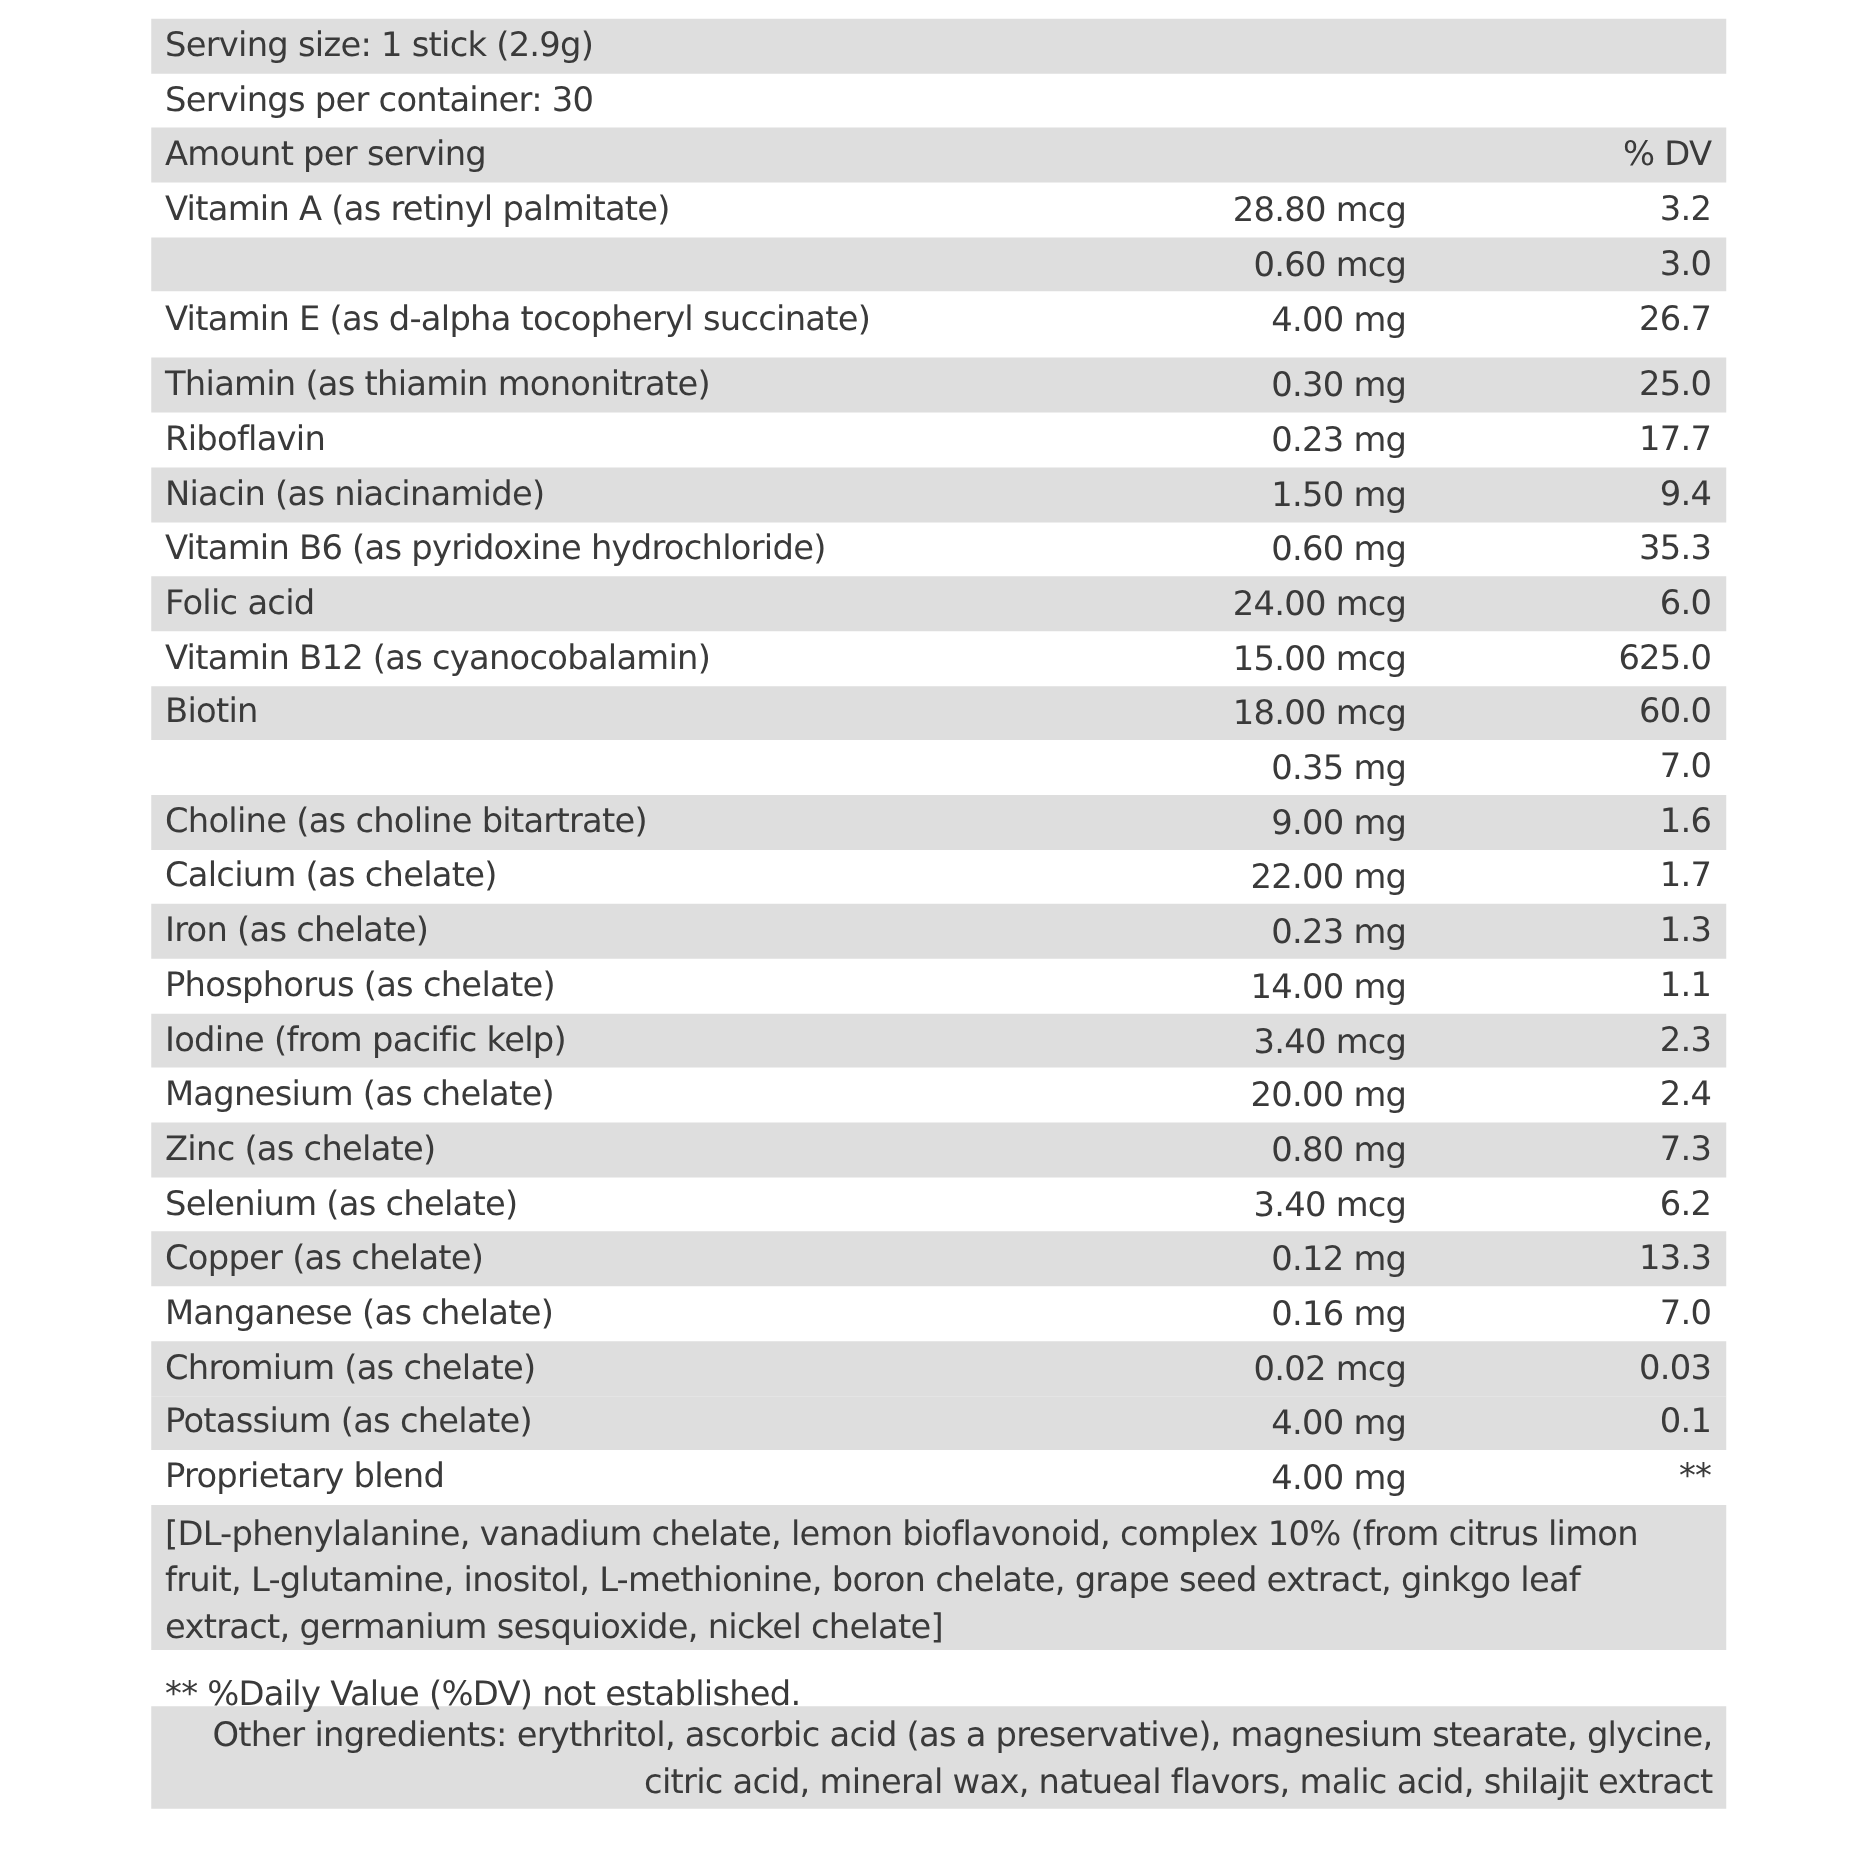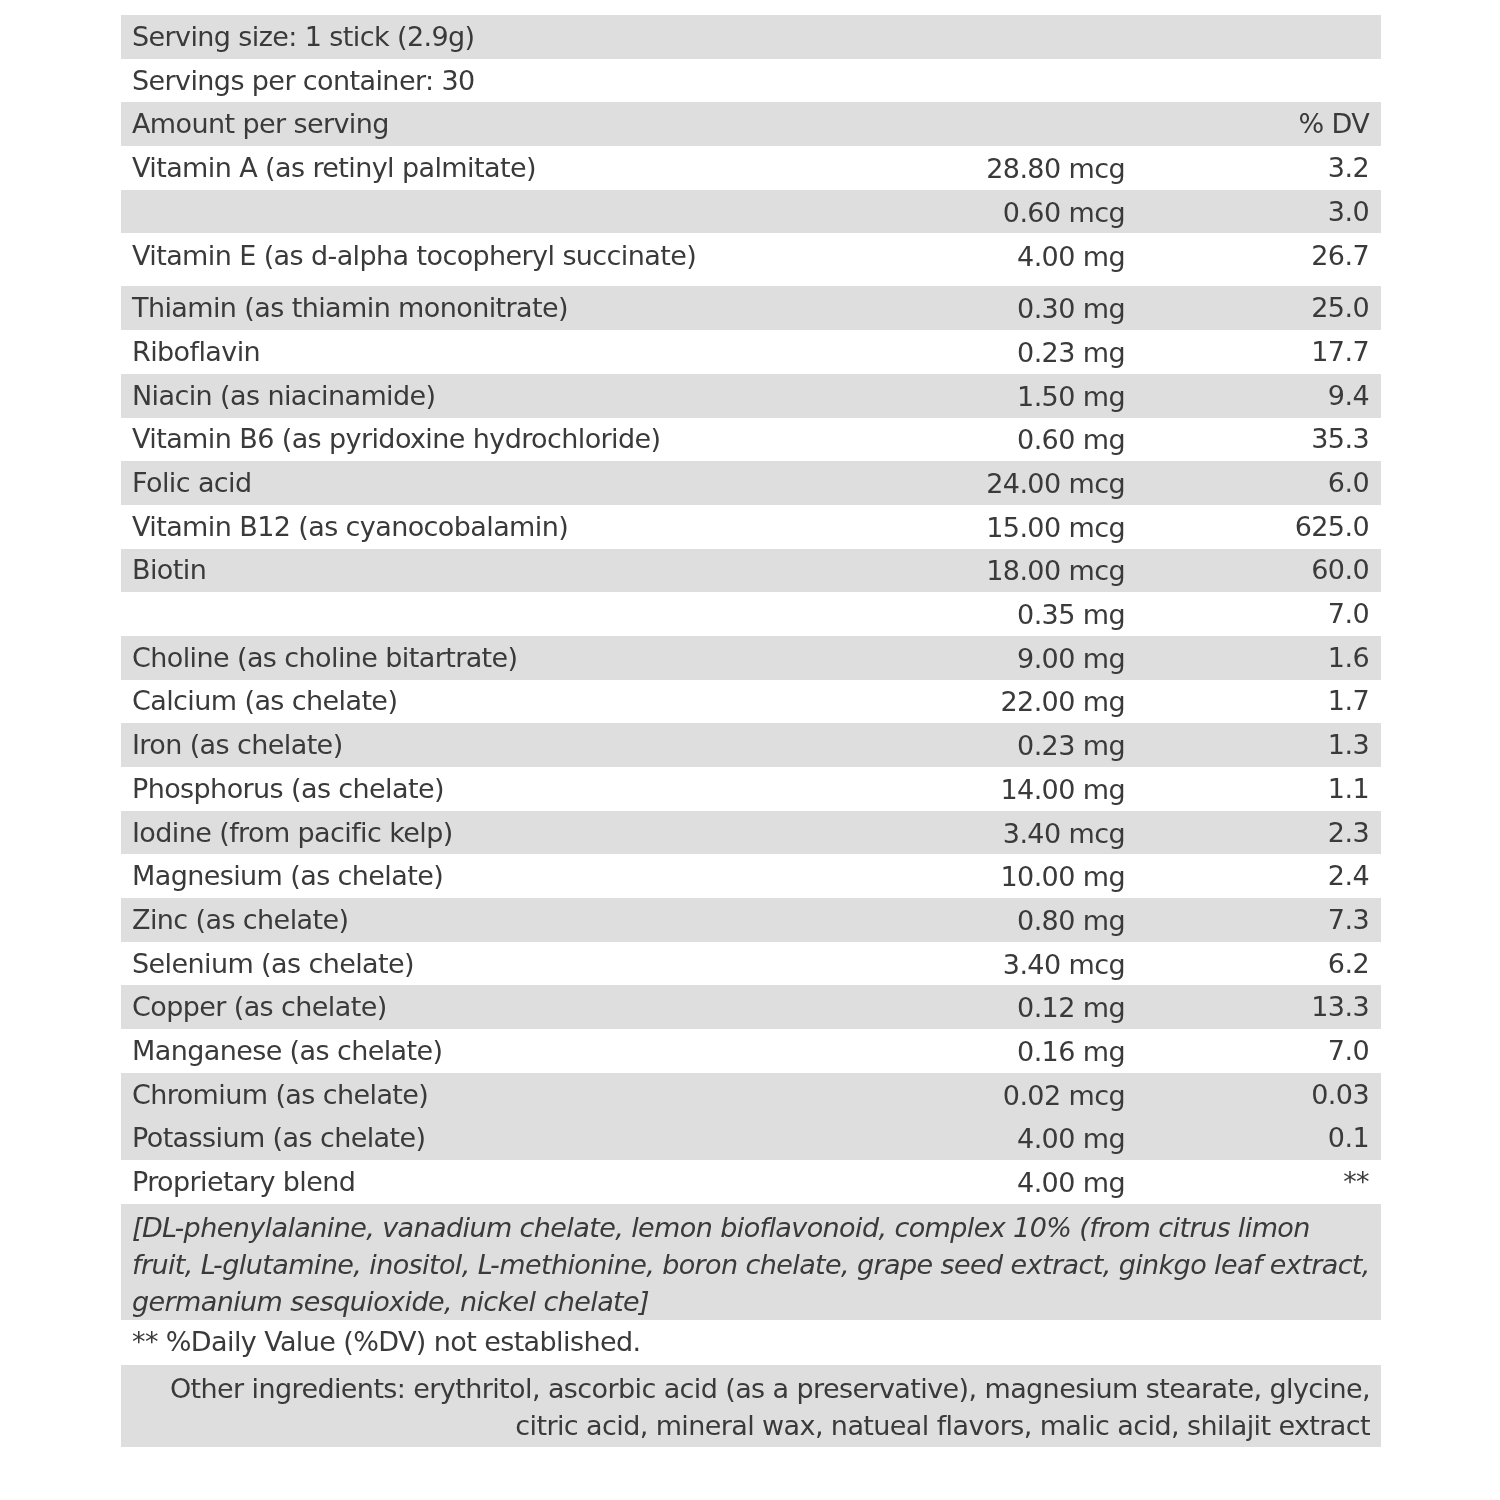--- a/index.html
+++ b/index.html
@@ -12,22 +12,22 @@
     .row .label { position: absolute; left: 11px; top: 50%; transform: translateY(-52%);
                   font-size: 27px; letter-spacing: -0.6px; white-space: nowrap; }
     .row .amount { position: absolute; right: 256px; top: 50%; transform: translateY(-48%);
                    font-size: 27px; letter-spacing: -0.6px; white-space: nowrap; text-align: right; }
     .row .dv { position: absolute; right: 12px; top: 50%; transform: translateY(-52%);
                font-size: 27px; letter-spacing: -0.6px; white-space: nowrap; text-align: right; }
     .row.tall .label, .row.tall .amount, .row.tall .dv { top: 42%; }
     .block { box-sizing: border-box; padding: 5px 11px 4px 11px; font-size: 27px;
              line-height: 37px; letter-spacing: -0.6px; }
     .block.gray { background: #dedede; }
-    #blend-list { height: 116px; font-style: italic; }
-    #footnote { height: 45px; padding-top: 3px; }
+    #blend-list { height: 116px; }
+    #footnote { height: 45px; padding-top: 17px; }
     #other { height: 82px; text-align: right; }
   </style>
 </head>
 <body>
 
 <div id="panel">
   <div class="row gray">
     <span class="label">Serving size: 1 stick (2.9g)</span>
   </div>
   <div class="row">
@@ -111,21 +111,21 @@
     <span class="amount">14.00 mg</span>
     <span class="dv">1.1</span>
   </div>
   <div class="row gray">
     <span class="label">Iodine (from pacific kelp)</span>
     <span class="amount">3.40 mcg</span>
     <span class="dv">2.3</span>
   </div>
   <div class="row">
     <span class="label">Magnesium (as chelate)</span>
-    <span class="amount">10.00 mg</span>
+    <span class="amount">20.00 mg</span>
     <span class="dv">2.4</span>
   </div>
   <div class="row gray">
     <span class="label">Zinc (as chelate)</span>
     <span class="amount">0.80 mg</span>
     <span class="dv">7.3</span>
   </div>
   <div class="row">
     <span class="label">Selenium (as chelate)</span>
     <span class="amount">3.40 mcg</span>

